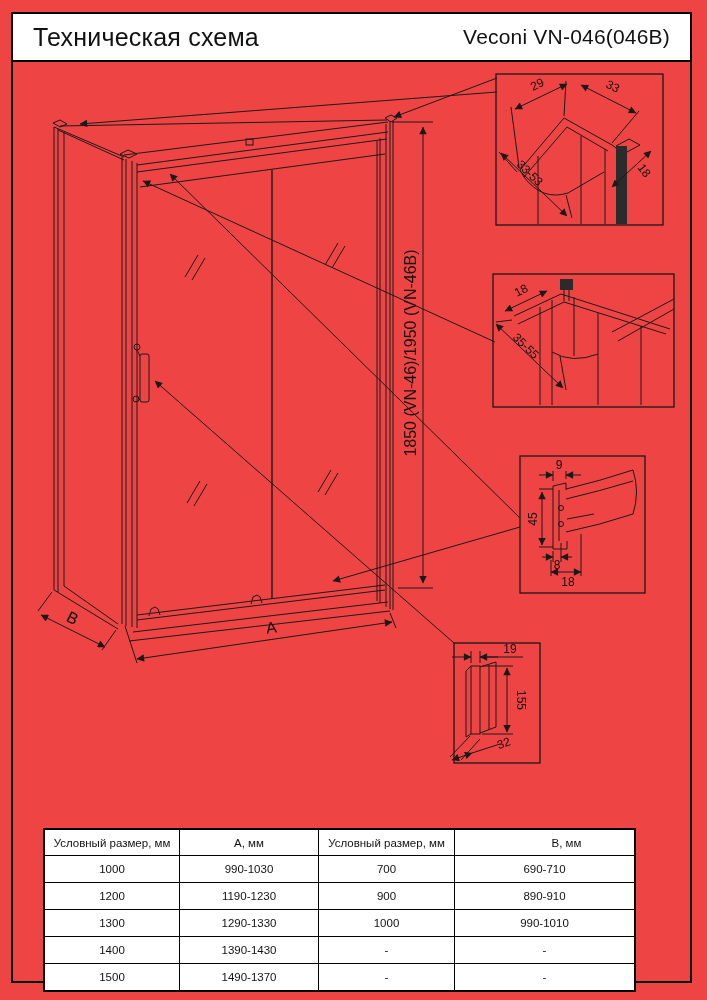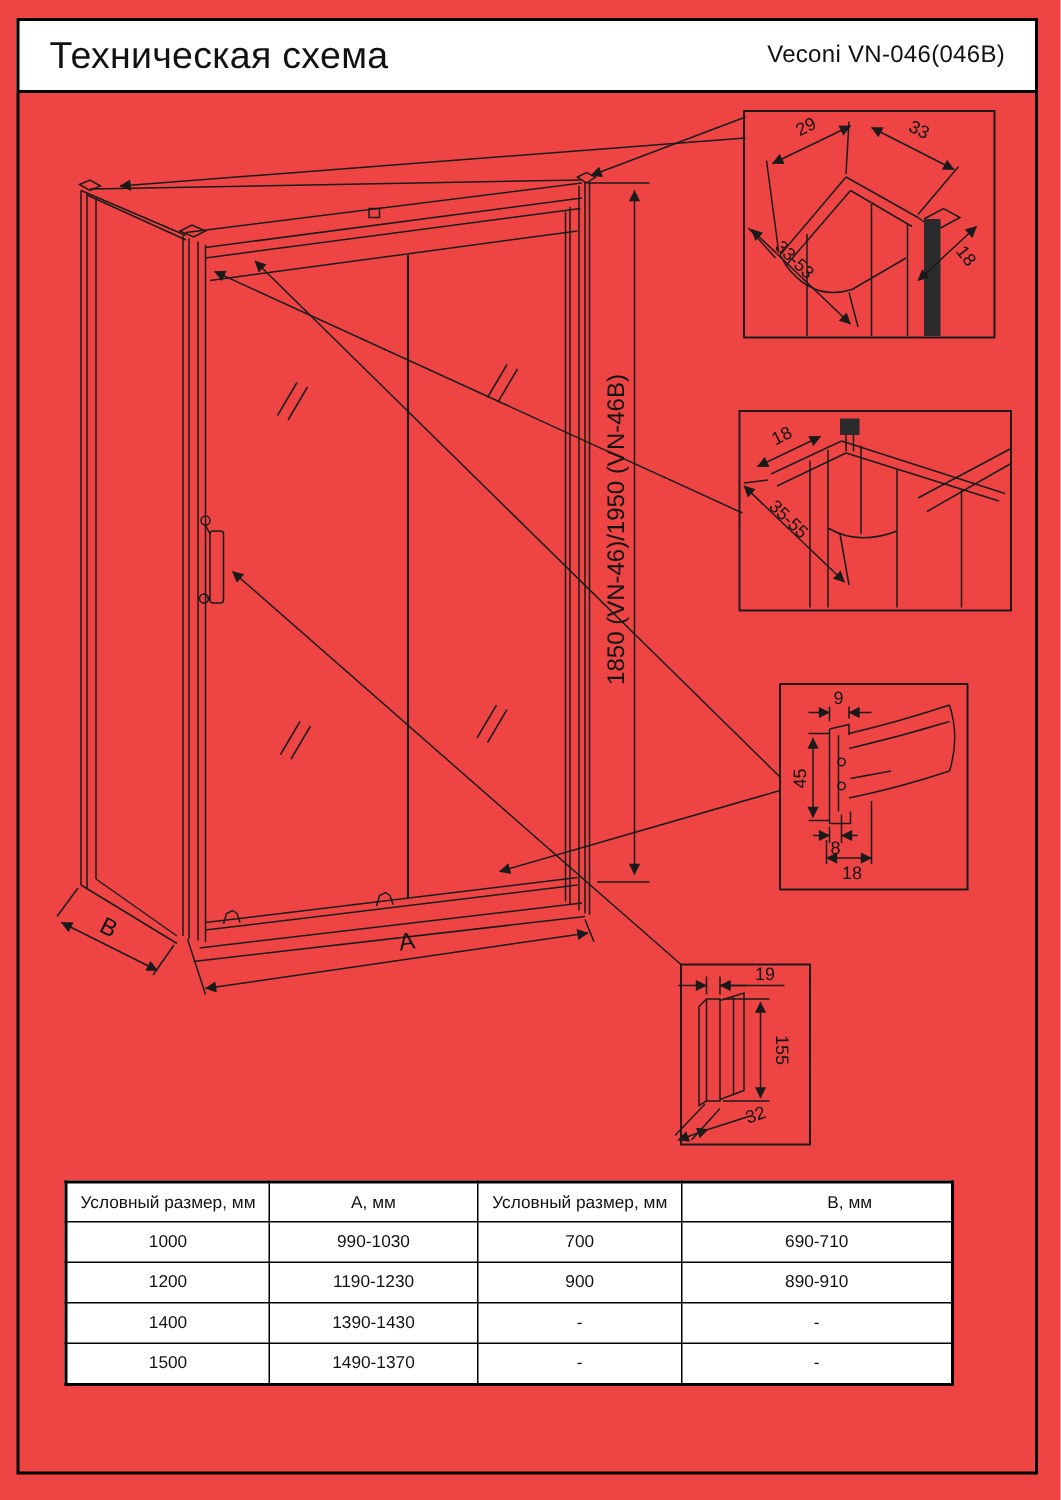--- a/index.html
+++ b/index.html
@@ -5,37 +5,37 @@
   html,body{margin:0;padding:0;background:#e8e8e8;}
   .page{position:relative;width:707px;height:1000px;background:#ef4444;
         font-family:"Liberation Sans",sans-serif;color:#111;overflow:hidden;}
   .frame{position:absolute;left:11px;top:12px;width:681px;height:971px;
          border:2px solid #000;box-sizing:border-box;}
   .header{position:absolute;left:11px;top:12px;width:681px;height:50px;
           border:2px solid #000;border-bottom:2px solid #000;box-sizing:border-box;
           display:flex;justify-content:space-between;align-items:center;
           padding:0 20px;background:#fff;}
   .header .title{font-size:25px;letter-spacing:0.2px;}
-  .header .product{font-size:16px;letter-spacing:0.2px;}
+  .header .product{font-size:21px;letter-spacing:0.2px;}
   svg.drawing{position:absolute;left:0;top:0;width:707px;height:1000px;}
   svg .ln{stroke:#1a1a1a;stroke-width:1;fill:none;}
   svg .ln2{stroke:#1a1a1a;stroke-width:1.4;fill:none;}
   svg .box{stroke:#1a1a1a;stroke-width:1.3;fill:none;}
   svg .dk{fill:#2b2b2b;stroke:none;}
   svg text{fill:#111;font-family:"Liberation Sans",sans-serif;}
   .dim{font-size:12px;}
   .dimbig{font-size:16px;}
   table.sizes{position:absolute;left:43px;top:787px;width:542px;
               border-collapse:collapse;table-layout:fixed;background:#fff;}
   table.sizes td{border:1px solid #000;text-align:center;vertical-align:middle;
                  font-size:11.5px;height:26px;padding:0;}
   table.sizes tr.hdr td{height:25px;}
   table.sizes td.c1{width:134px;} table.sizes td.c2{width:138px;}
   table.sizes td.c3{width:135px;} table.sizes td.c4{width:135px;padding-left:44px;}
-  table.sizes{border:2px solid #000;}
+  table.sizes{border:2px solid #000;margin-top:41px;}
 </style>
 </head>
 <body>
 
 <div class="page">
 
   <div class="frame"></div>
 
   <div class="header">
     <span class="title">Техническая схема</span>
@@ -254,20 +254,26 @@
         <td>700</td>
         <td>690-710</td>
       </tr>
       <tr>
         <td>1200</td>
         <td>1190-1230</td>
         <td>900</td>
         <td>890-910</td>
       </tr>
       <tr>
+        <td>1300</td>
+        <td>1290-1330</td>
+        <td>1000</td>
+        <td>990-1010</td>
+      </tr>
+      <tr>
         <td>1400</td>
         <td>1390-1430</td>
         <td>-</td>
         <td>-</td>
       </tr>
       <tr>
         <td>1500</td>
         <td>1490-1370</td>
         <td>-</td>
         <td>-</td>

